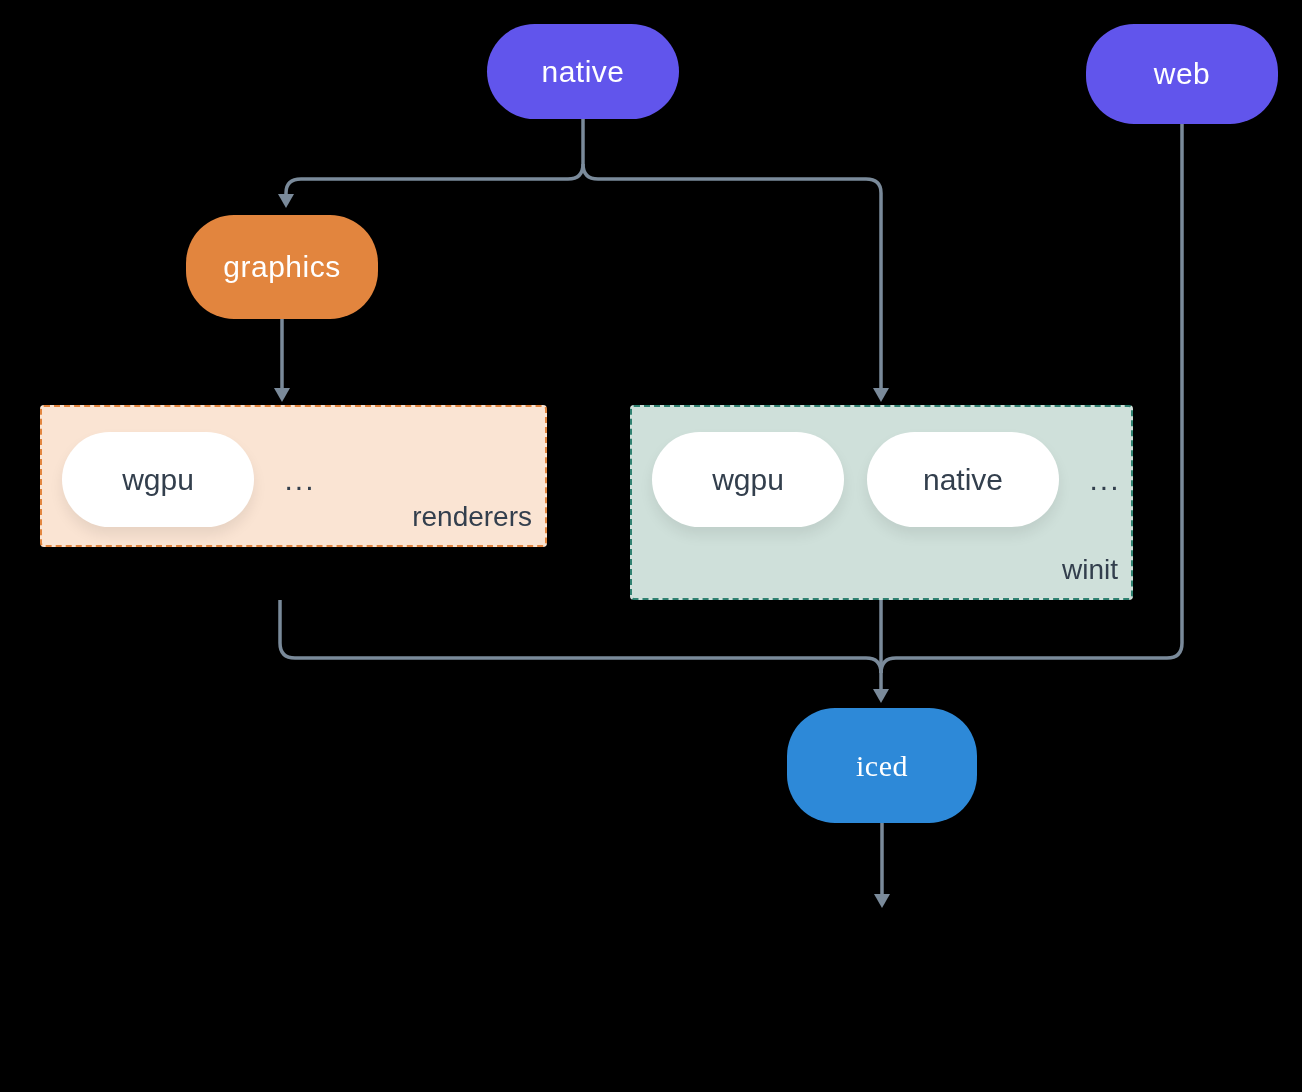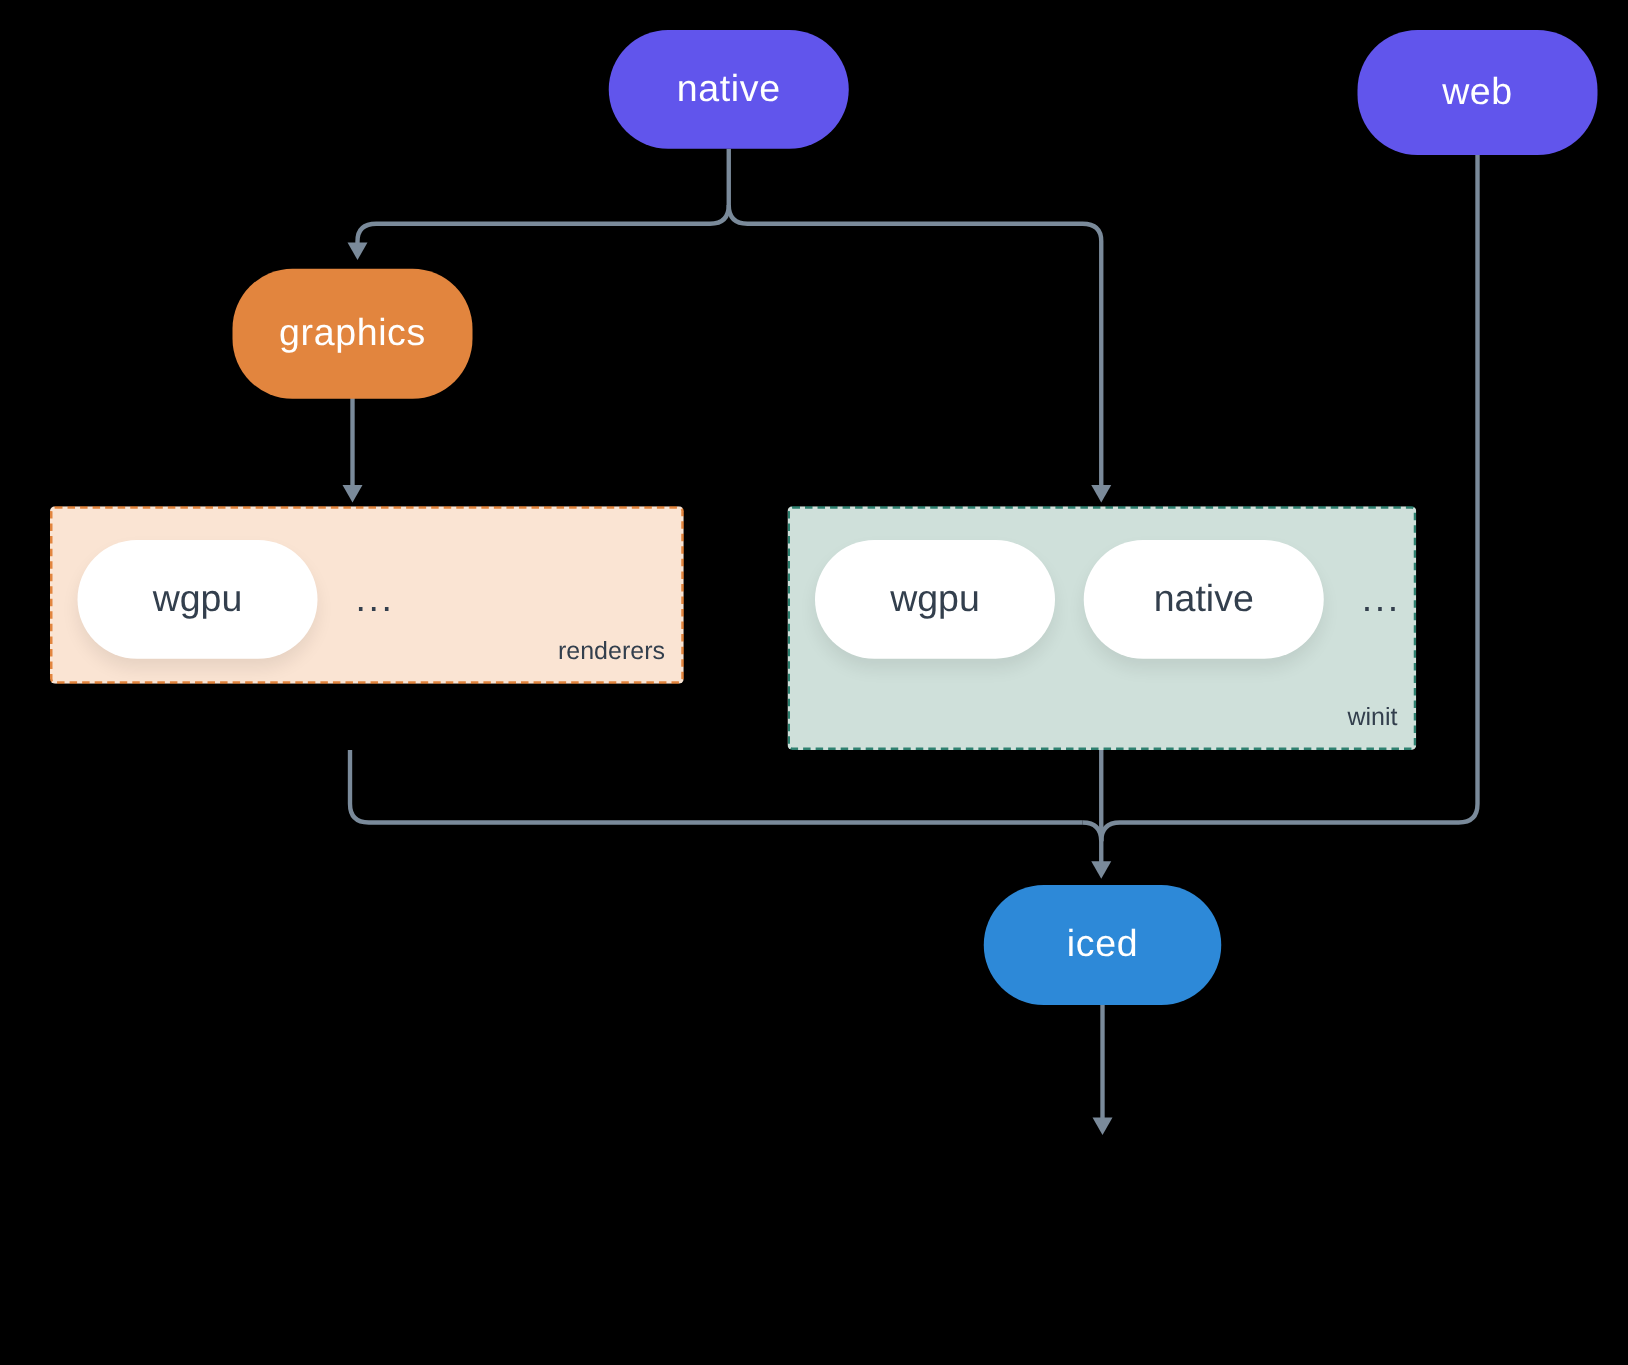--- a/index.html
+++ b/index.html
@@ -37,21 +37,21 @@
     font-size: 30px;
     letter-spacing: 0.5px;
   }
   .pill-purple { background: var(--purple, #6155ec); color: var(--pill-text, #fff); }
   .pill-orange { background: var(--orange, #e2853e); color: var(--pill-text, #fff); }
   .pill-blue   { background: var(--blue, #2d89d8);   color: var(--pill-text, #fff); }
 
   .pos-native   { left: 487px;  top: 24px;  width: 192px; height: 95px; }
   .pos-web      { left: 1086px; top: 24px;  width: 192px; height: 100px; }
   .pos-graphics { left: 186px;  top: 215px; width: 192px; height: 104px; }
-  .pos-iced     { left: 787px;  top: 708px; width: 190px; height: 96px; }
+  .pos-iced     { left: 787px;  top: 708px; width: 190px; height: 115px; font-family: Liberation Serif, serif; }
 
   .group {
     position: absolute;
     box-sizing: border-box;
     border-radius: 4px;
   }
   .renderers-box {
     left: 40px; top: 405px; width: 507px; height: 142px;
     background: var(--peach-bg, #fae4d3);
     border: 2px dashed var(--orange, #e2853e);
@@ -83,21 +83,21 @@
     font-size: 30px;
     color: var(--dark-text, #333f4d);
     width: 46px;
     text-align: center;
     letter-spacing: 2px;
   }
   .group-label {
     position: absolute;
     right: 13px;
     bottom: 12px;
-    font-size: 20px;
+    font-size: 28px;
     color: var(--dark-text, #333f4d);
     margin-top: 22px;
   }
   .app-box {
     position: absolute;
     left: 720px; top: 912px;
     width: 325px; height: 156px;
     box-sizing: border-box;
     background: var(--app-bg, #d8e9f8);
     border: 3px solid var(--app-border, #3b93de);

